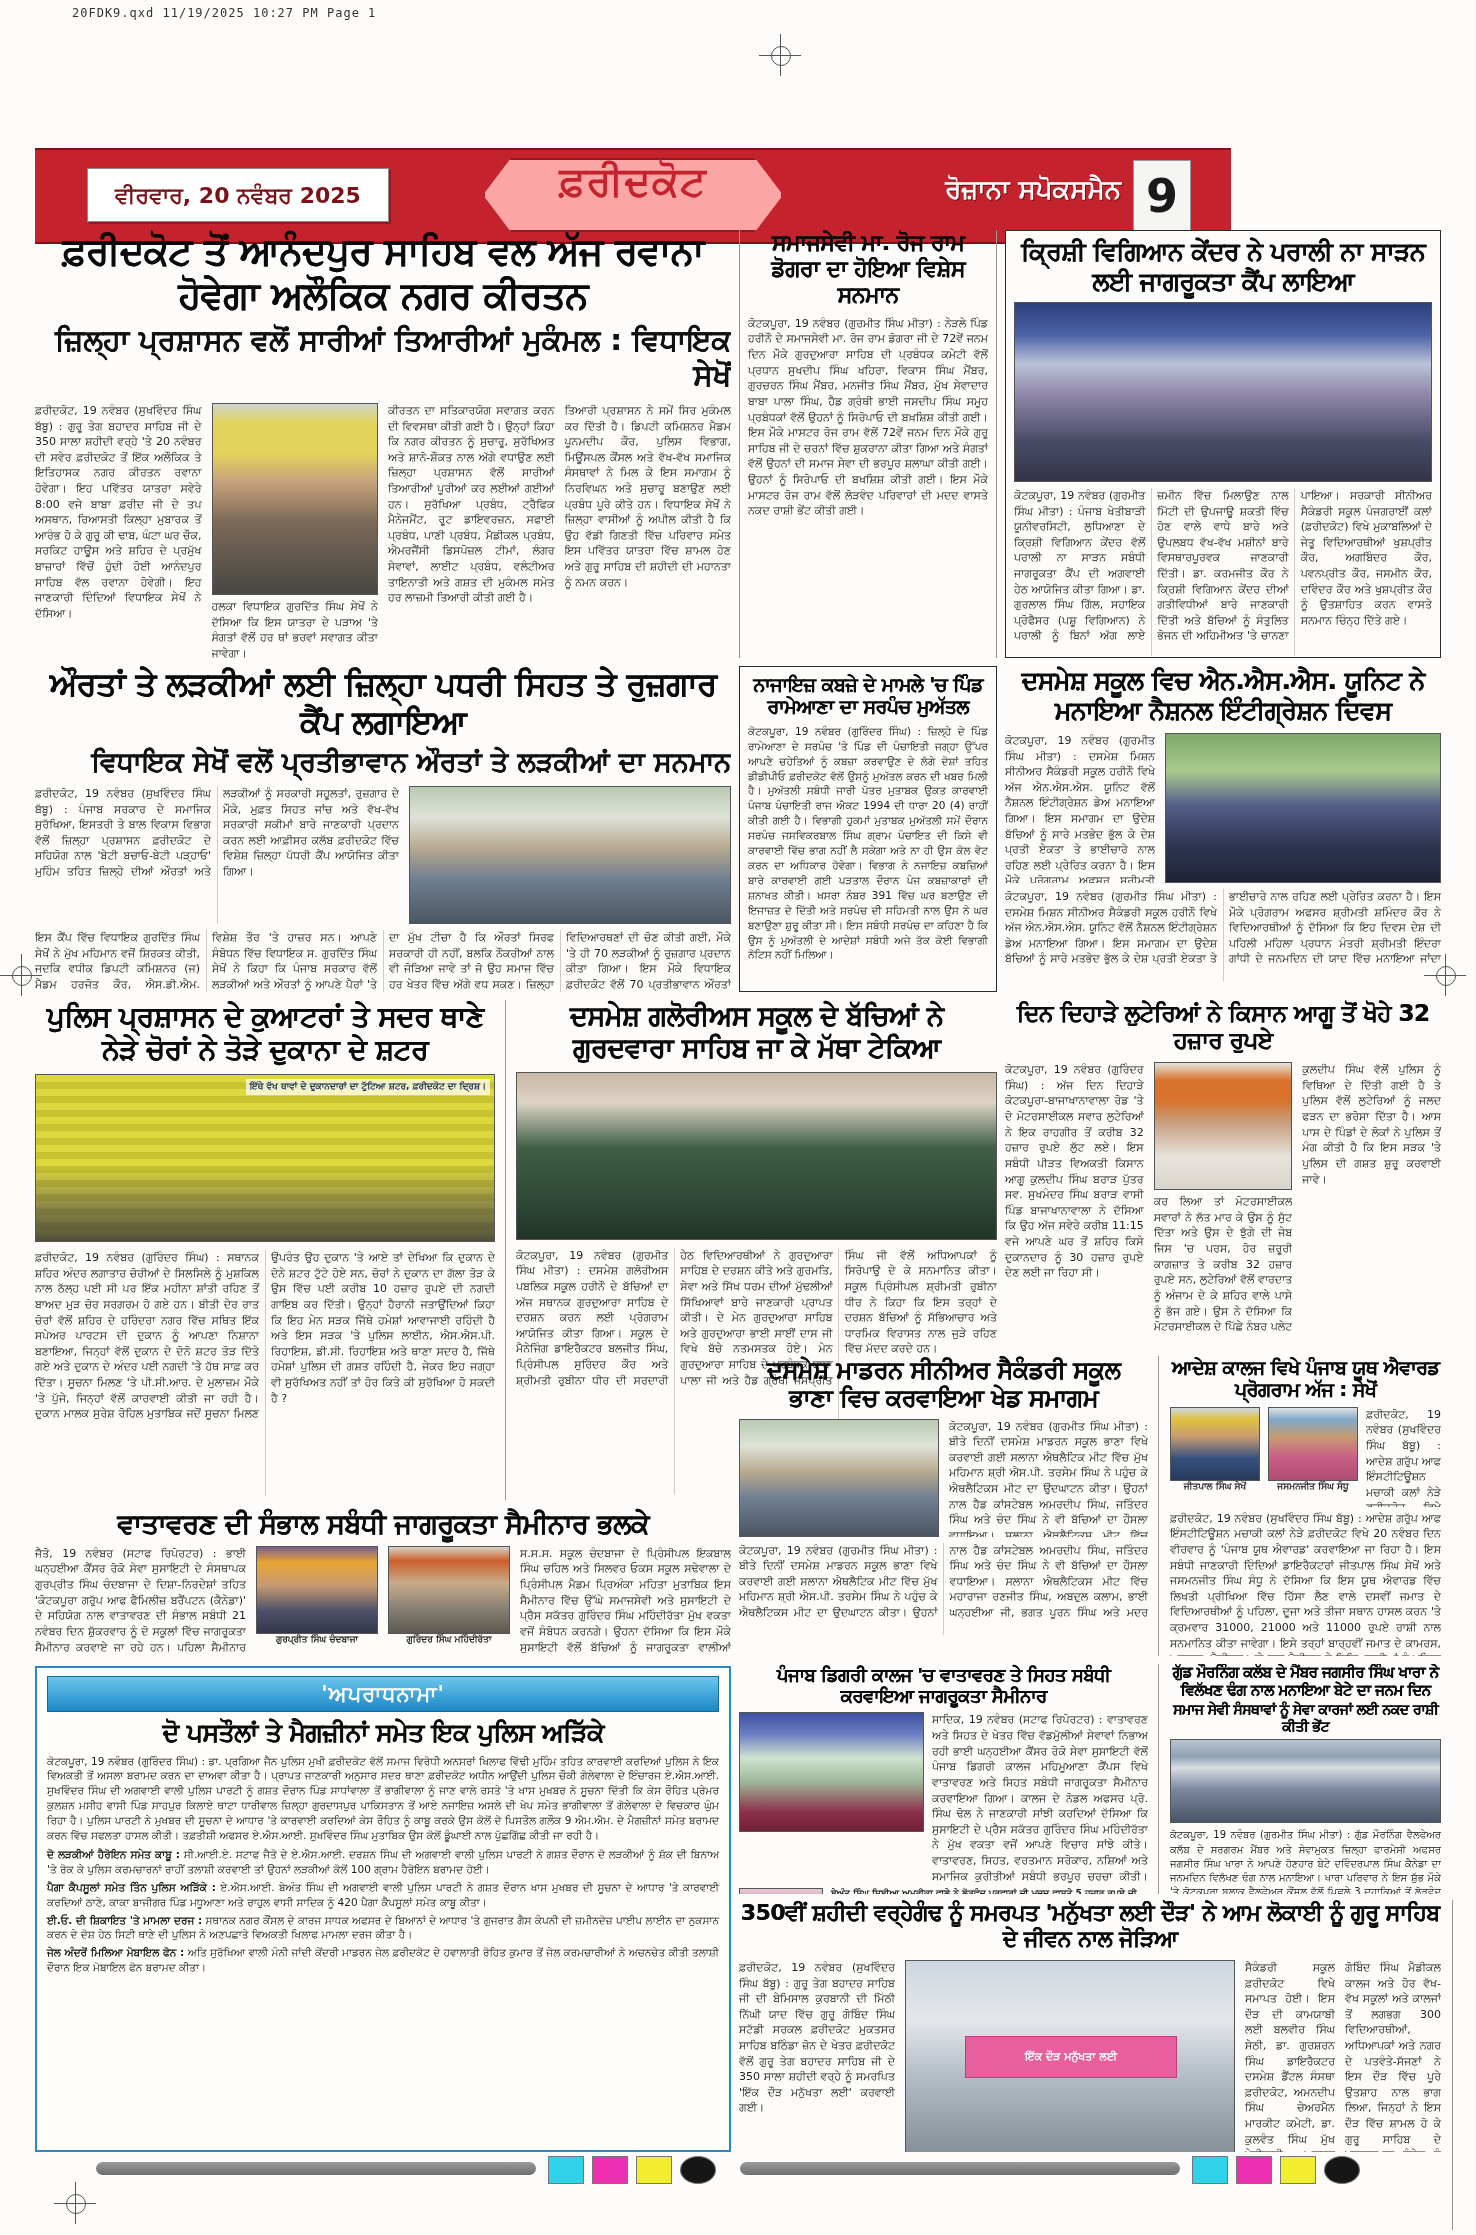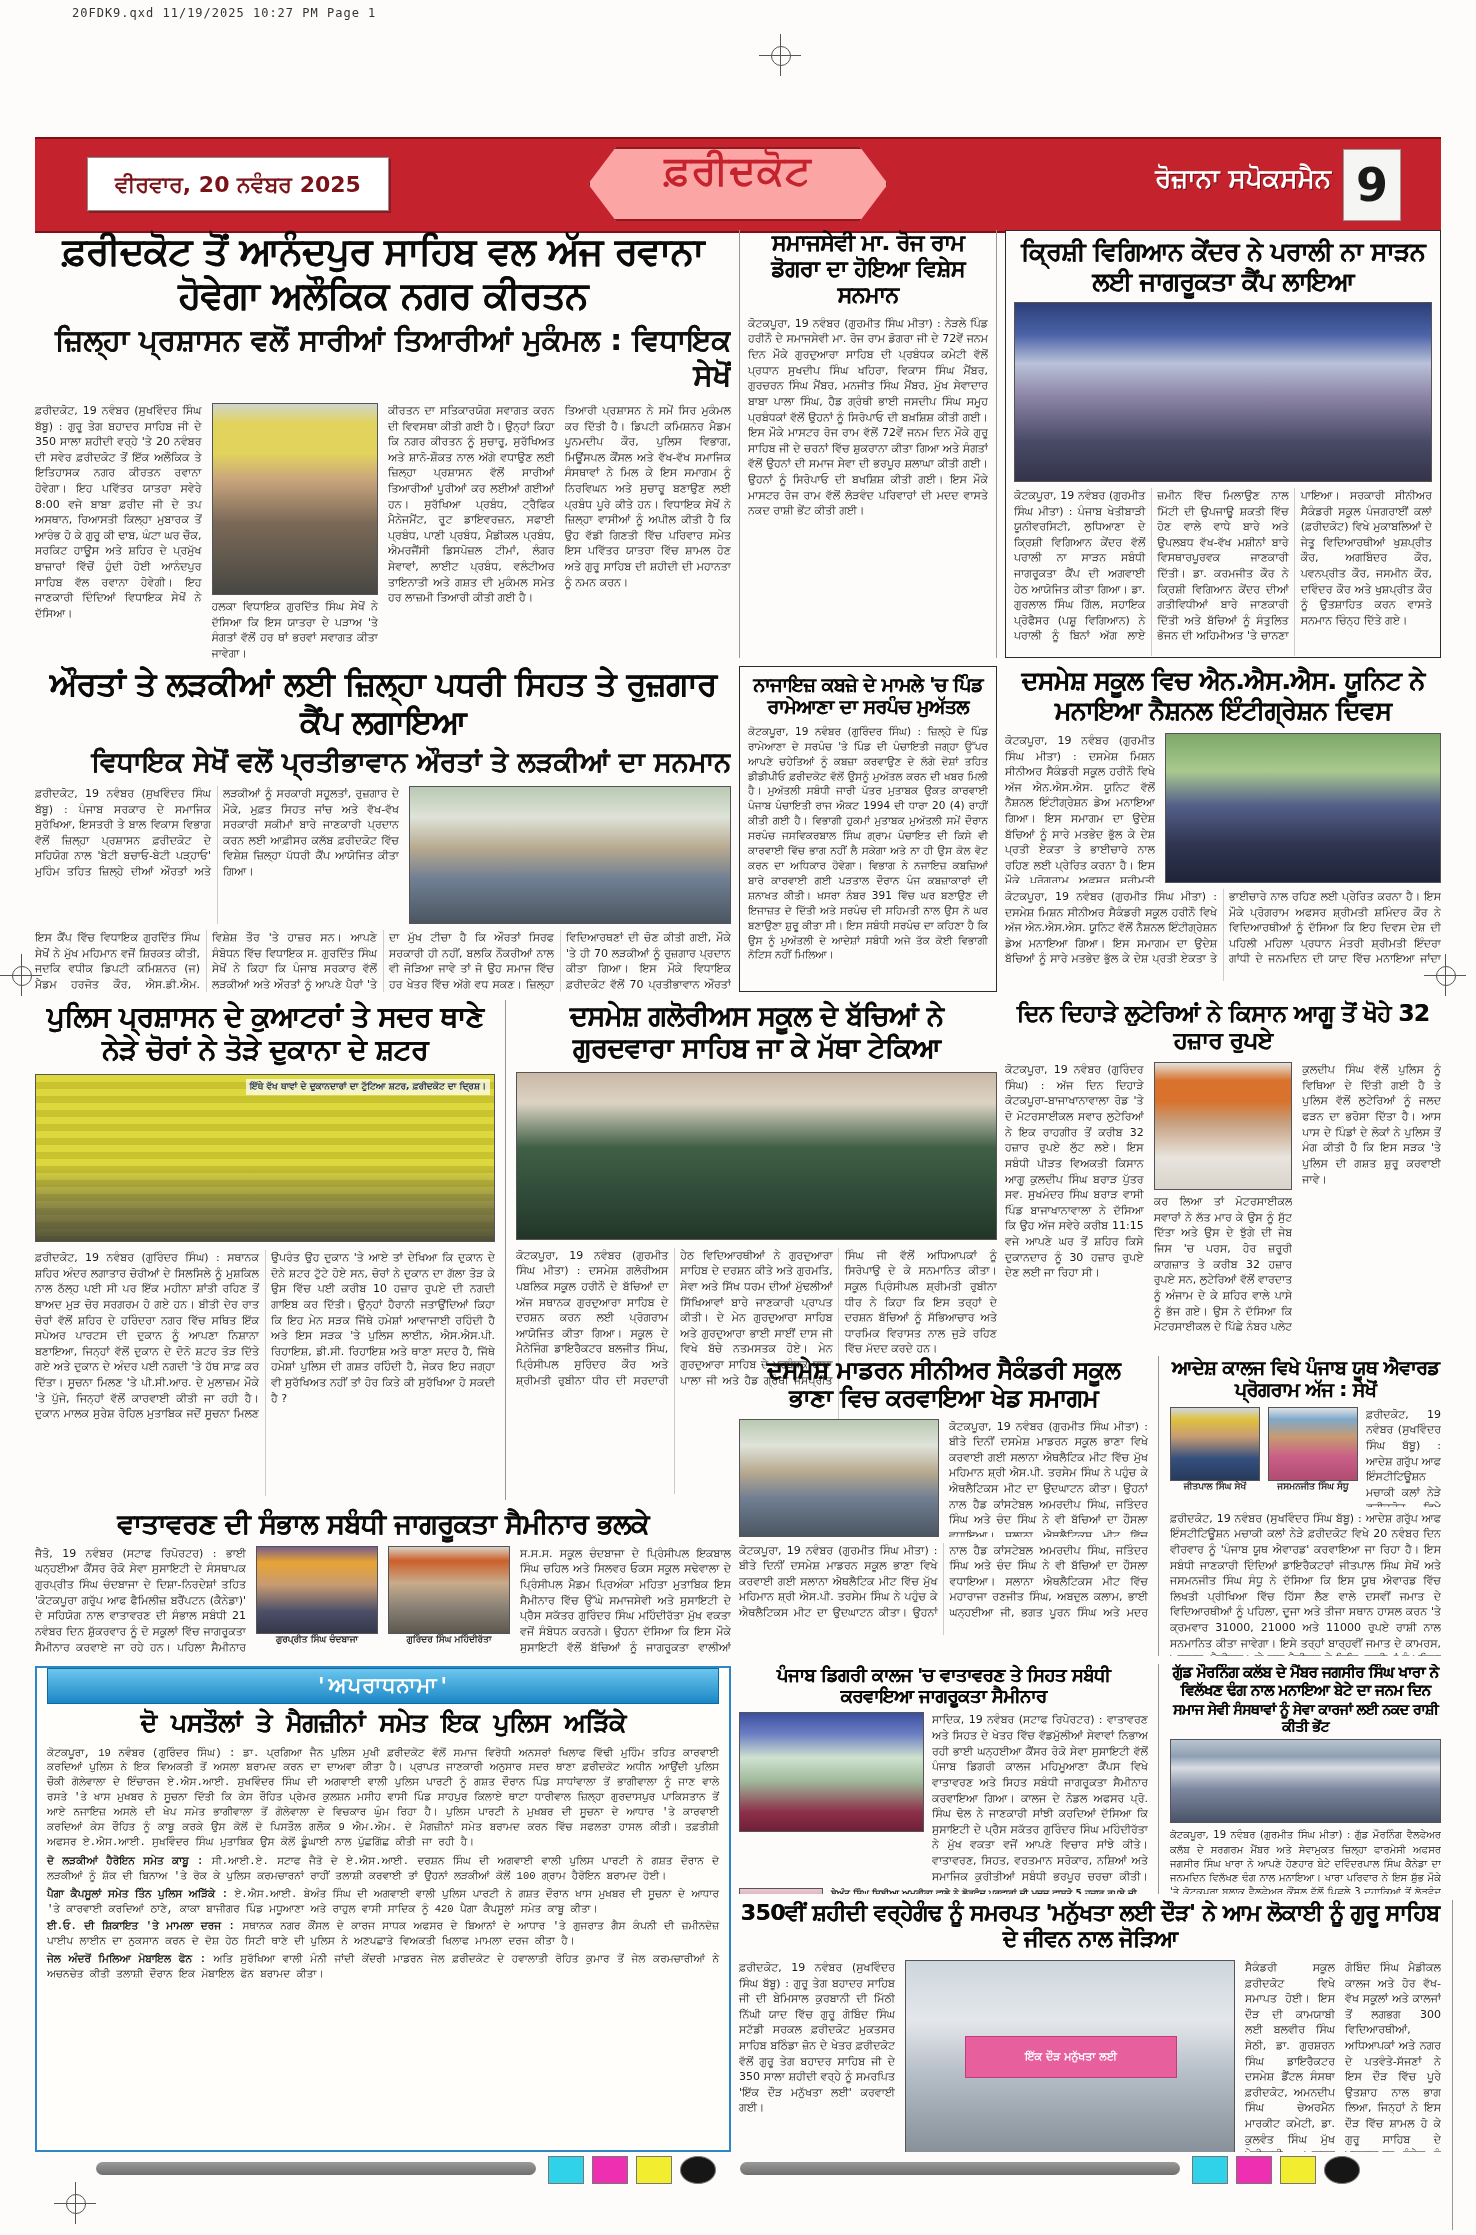--- a/index.html
+++ b/index.html
@@ -8,21 +8,21 @@
   .slug{position:absolute;left:72px;top:6px;font-family:"DejaVu Sans Mono","Liberation Mono",monospace;
         font-size:12px;color:#333;letter-spacing:1px;}
   
   .regmark{position:absolute;width:34px;height:34px;}
   .regmark:before,.regmark:after{content:"";position:absolute;background:#555;}
   .regmark:before{left:50%;top:-4px;bottom:-4px;width:1px;}
   .regmark:after{top:50%;left:-4px;right:-4px;height:1px;}
   .regmark .c{position:absolute;left:50%;top:50%;width:18px;height:18px;margin:-9px 0 0 -9px;
               border:1px solid #555;border-radius:50%;}
   
-  .masthead{position:absolute;left:35px;top:137px;width:1406px;height:92px;background:#c4222c;
+  .masthead{position:absolute;left:35px;top:148px;width:1196px;height:92px;background:#c4222c;
             border-top:2px solid #7e1118;border-bottom:2px solid #7e1118;}
   .m-datebox{position:absolute;left:52px;top:18px;width:300px;height:52px;background:#fff;
              border:1px solid #8c8c8c;box-shadow:2px 2px 0 #8e1b22;display:flex;align-items:center;justify-content:center;
              font-size:22px;font-weight:bold;color:#7a1218;}
   .m-ribbon{position:absolute;left:50%;top:8px;transform:translateX(-50%);width:300px;height:74px;background:#fca5a5;
             display:flex;align-items:flex-start;justify-content:center;
             clip-path:polygon(0 50%,28px 0,calc(100% - 28px) 0,100% 50%,calc(100% - 28px) 100%,28px 100%);
             box-shadow:0 0 0 2px #8e1b22 inset;}
   .m-ribbon span{font-size:40px;font-weight:bold;color:#c4222c;letter-spacing:1px;}
   .m-paper{position:absolute;right:110px;top:24px;font-size:26px;font-weight:bold;color:#fff;text-shadow:1px 1px 0 #6d0d13;}
@@ -54,21 +54,21 @@
   .ph-portrait-b{background:linear-gradient(180deg,#dfe3e6 0%,#7fa8c9 16%,#c79b72 40%,#c95f86 68%,#b14c72 100%);}
   .ph-portrait-k1{background:linear-gradient(180deg,#7a5f8c 0%,#e8a432 18%,#c79b72 44%,#4c4f68 75%,#35374a 100%);}
   .ph-portrait-k2{background:linear-gradient(180deg,#d8d2c8 0%,#cc5f2a 16%,#c8ab8a 42%,#8a8276 70%,#5d574e 100%);}
   .ph-tent{background:linear-gradient(180deg,#b9c4cf 0%,#8fa0b4 20%,#d8dde2 34%,#7d88a0 60%,#4a5468 100%);}
   .ph-seminar{background:linear-gradient(180deg,#3c4f9e 0%,#6c7fc4 18%,#cfe2cf 38%,#9fb89a 58%,#8c2f4a 84%,#702038 100%);}
   .ph-portrait-white{background:linear-gradient(180deg,#e8c9d2 0%,#d8a8b8 22%,#c79b82 38%,#eceae6 62%,#dcdad4 100%);}
   .ph-run{background:linear-gradient(180deg,#cdd6de 0%,#e4e7ea 30%,#b8c0c9 55%,#9aa2ac 80%,#848c96 100%);}
   .banner-pink{position:absolute;left:18%;top:38%;width:64%;height:20%;background:#e85f9e;border:1px solid #c23c7c;
                display:flex;align-items:center;justify-content:center;color:#fff;font-weight:bold;font-size:11px;white-space:nowrap;overflow:hidden;}
   
-  .crimebox{border:2px solid #2f86c4;box-sizing:border-box;background:#fffefb;padding:0 10px;font-family:Liberation Mono, monospace;}
+  .crimebox{border:2px solid #2f86c4;box-sizing:border-box;background:#fffefb;padding:8px 10px;}
   .crimelabel{height:34px;background:linear-gradient(180deg,#6cc6ee 0%,#1b87c6 100%);border:1px solid #0f6aa0;
               display:flex;align-items:center;justify-content:center;color:#fff;font-weight:bold;font-size:21px;letter-spacing:1px;}
   .item-title{font-weight:bold;}
   
   .gray-bar{position:absolute;height:13px;background:linear-gradient(180deg,#9a9a9a,#6e6e6e);border-radius:7px;}
   .chip{position:absolute;width:34px;height:26px;border:1px solid #777;}
   .smallcap{font-size:9px;line-height:1.25;font-weight:bold;text-align:center;color:#1c1c1c;}
   .overlaycap{position:absolute;right:4px;top:4px;max-width:64%;background:rgba(255,255,255,.72);
               font-size:9px;font-weight:bold;color:#203050;padding:2px 4px;line-height:1.3;text-align:right;}
 </style>

